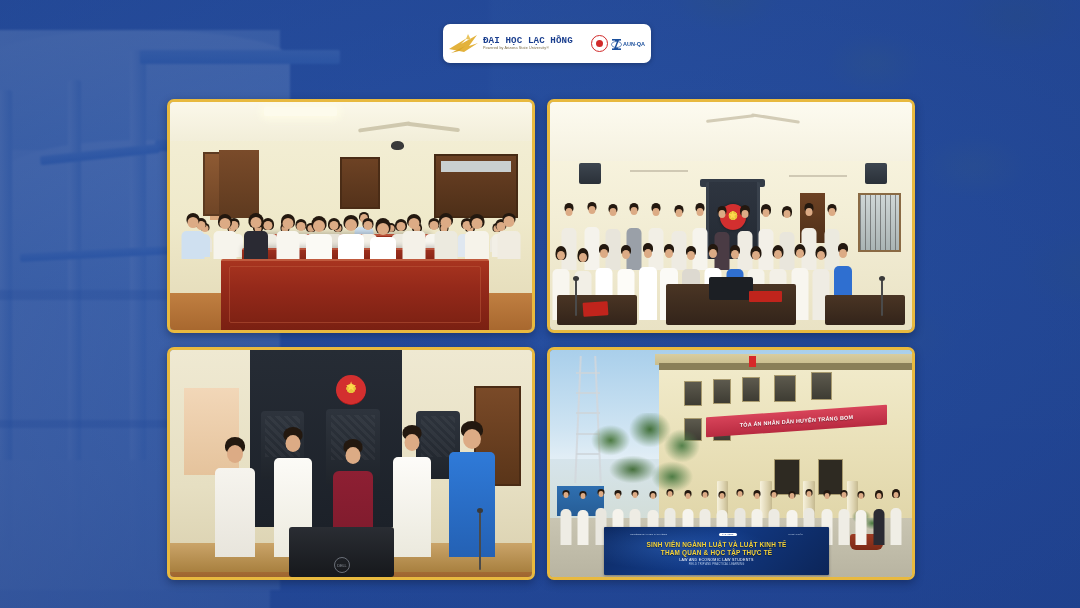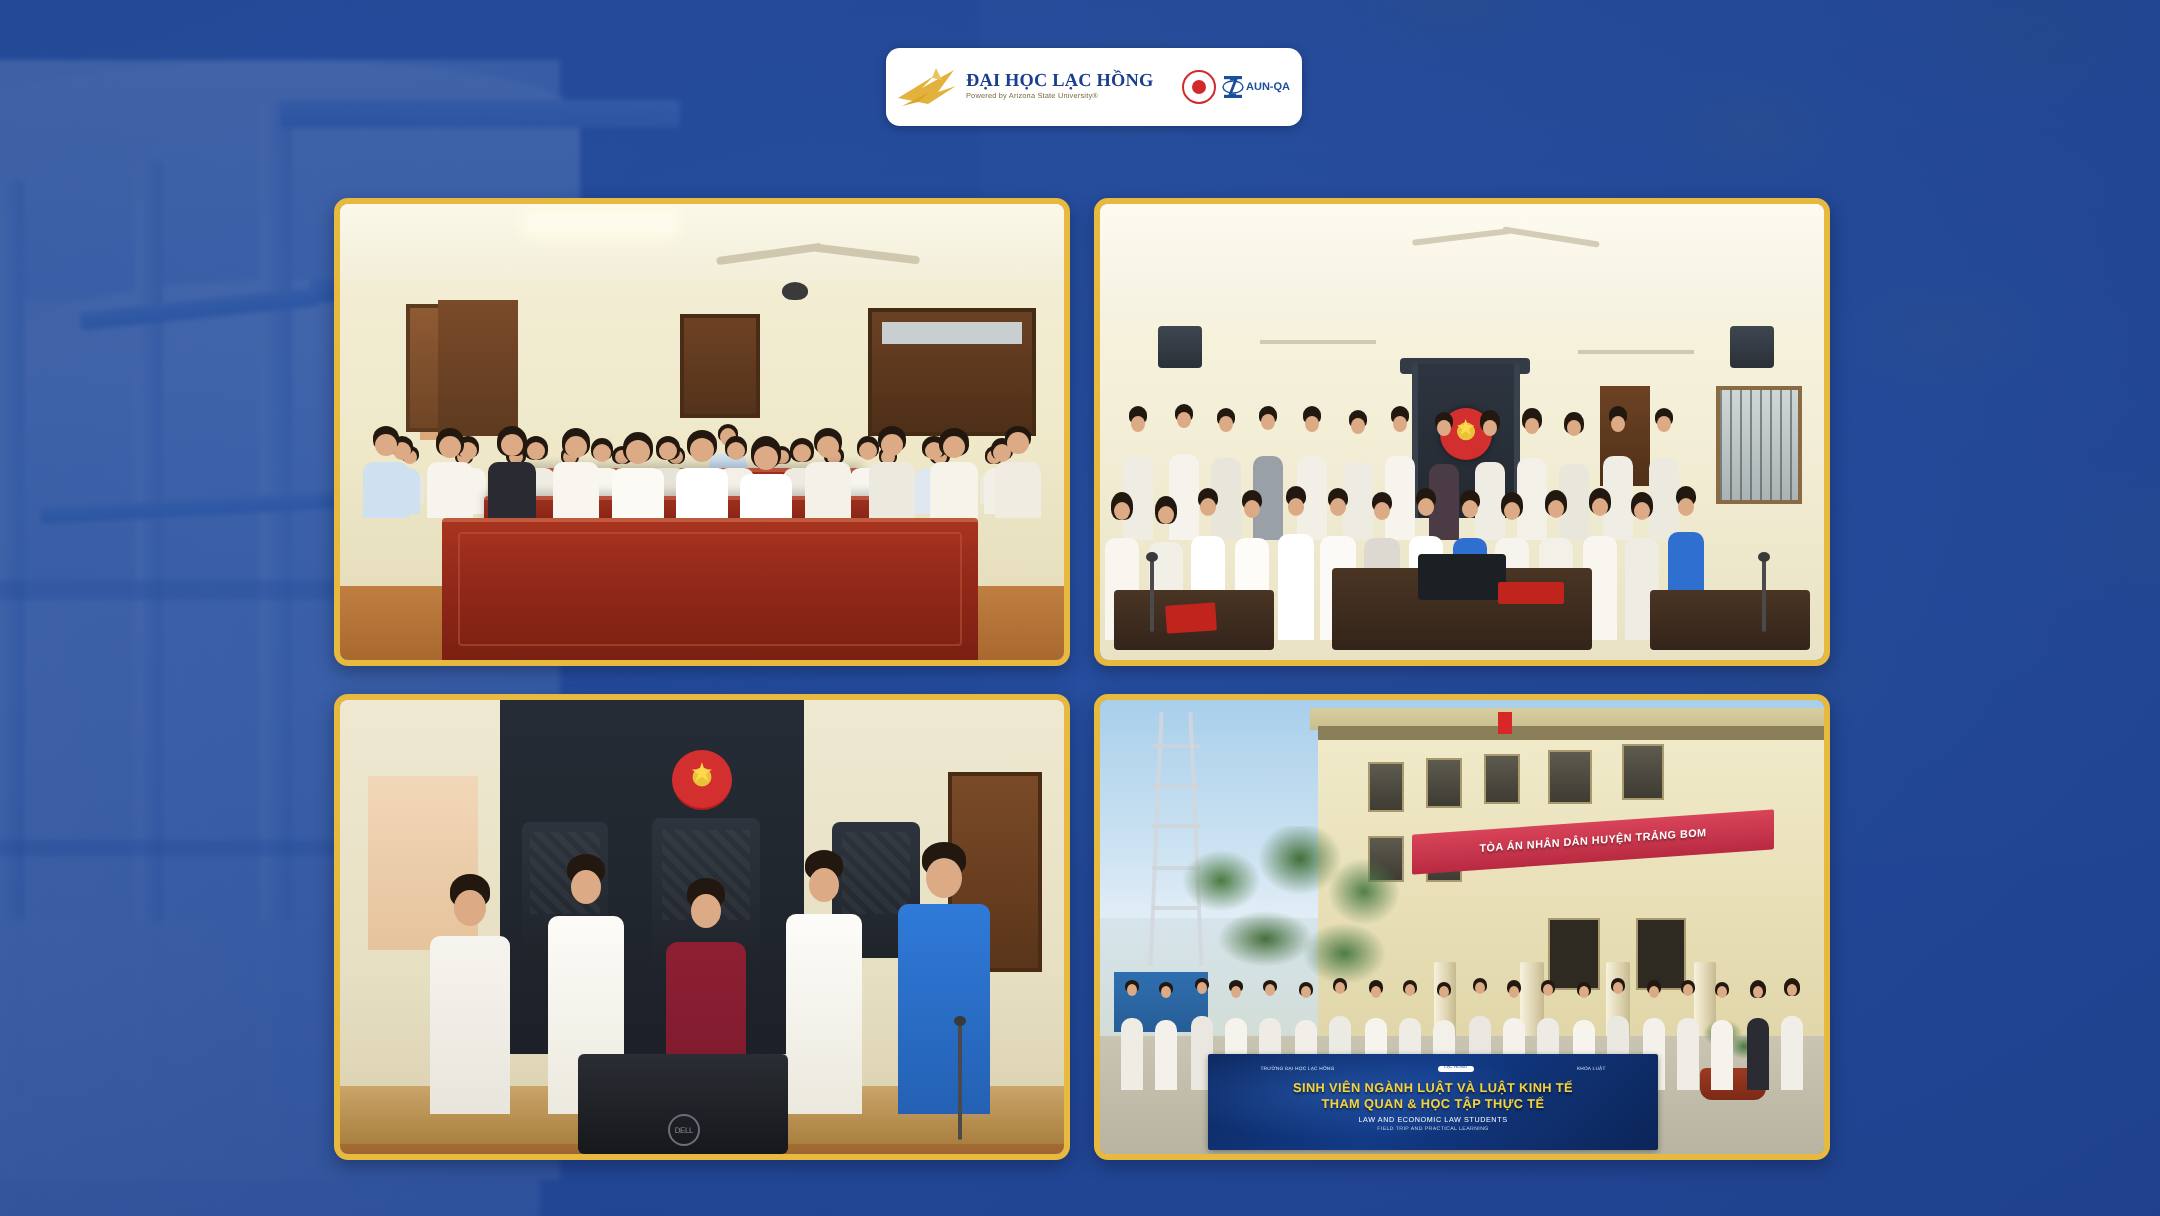--- a/index.html
+++ b/index.html
@@ -83,21 +83,21 @@
     display:flex; align-items:center;
     box-shadow:0 1px 5px rgba(0,0,0,.28);
     padding:0 6px 0 4px;
     z-index:5;
   }
   .logo-left { display:flex; align-items:center; gap:2px; flex:1; min-width:0; }
   .logo-mark { width:34px; height:26px; flex:none; position:relative; }
   .logo-words { display:flex; flex-direction:column; justify-content:center; line-height:1; }
   .logo-title {
     font-size:9.2px; font-weight:bold; color:#1b3f8f; letter-spacing:.1px;
-    white-space:nowrap; font-family:Liberation Serif, serif;text-align:right;
+    white-space:nowrap; font-family:Liberation Mono, monospace;text-align:right;
   }
   .logo-sub {
     font-size:3.7px; color:#7a6a45; letter-spacing:.1px; white-space:nowrap;
     margin-top:1.5px; font-family:"Liberation Sans", sans-serif;
   }
   .logo-badges { display:flex; align-items:center; gap:3px; flex:none; }
   .badge-circle {
     width:17px; height:17px; border-radius:50%;
     border:1.6px solid #d12a2a; position:relative;
     display:flex; align-items:center; justify-content:center;

